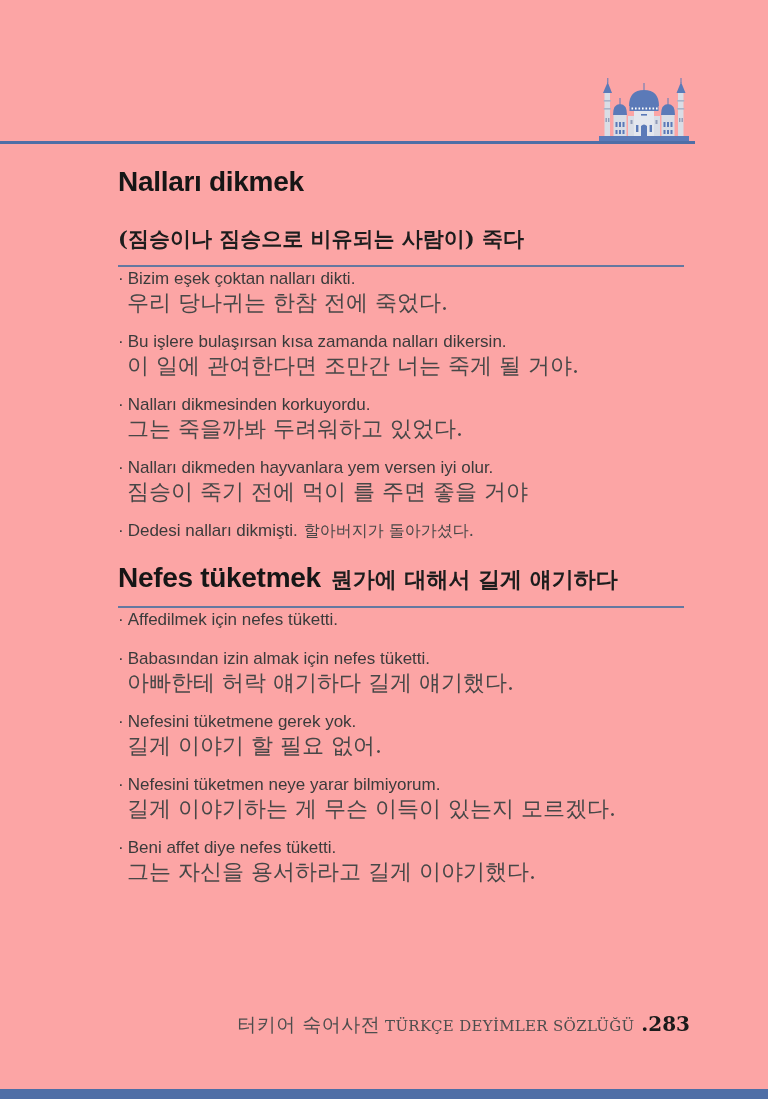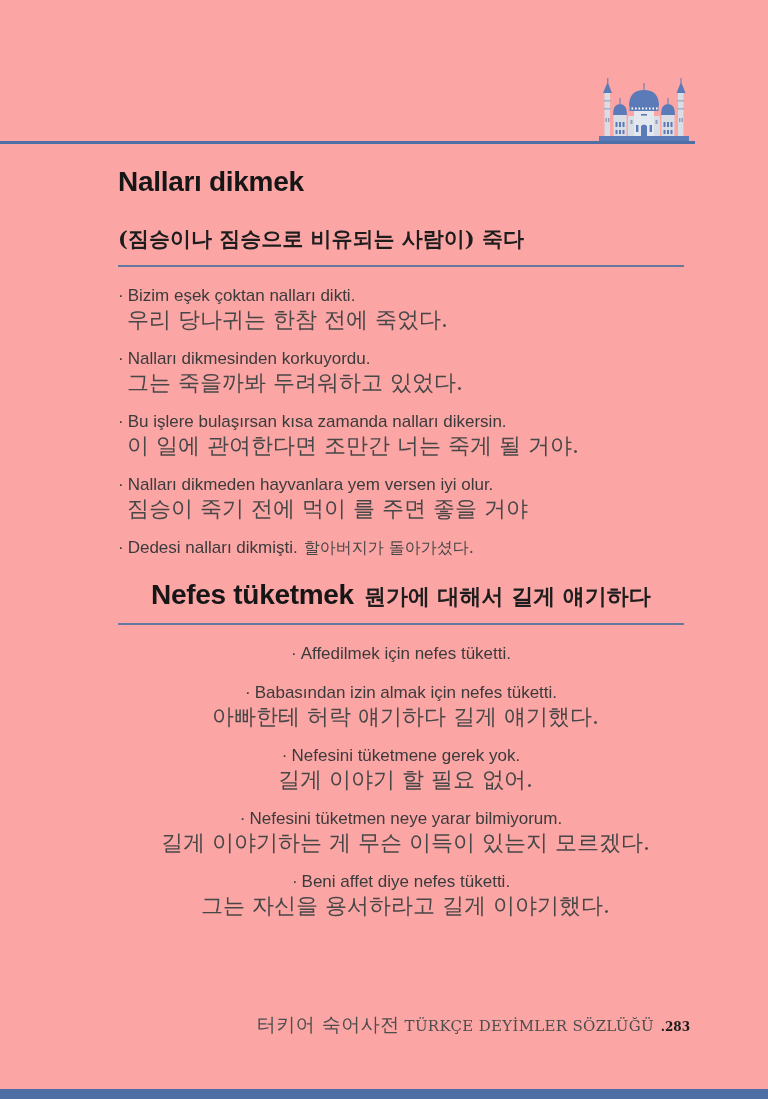--- a/index.html
+++ b/index.html
@@ -3,43 +3,43 @@
 <meta charset="utf-8">
 <style>
   html,body{margin:0;padding:0;background:#ffffff;}
   .page{position:relative;width:768px;height:1099px;background:#fca5a5;overflow:hidden;
         font-family:"Liberation Sans",sans-serif;}
   .top-rule{position:absolute;left:0;top:141px;width:695px;height:3px;background:#4e6ea6;}
   .mosque{position:absolute;left:598px;top:78px;width:92px;height:64px;}
   .bottom-bar{position:absolute;left:0;top:1089px;width:768px;height:10px;background:#4e6ea6;}
   .content{position:absolute;left:118px;top:160px;width:566px;}
   .entry{margin:0;padding:0;}
-  .entry-2{margin-top:19px;text-align:center;}
+  .entry-2{margin-top:19px;}
   h1.headword{margin:6px 0 0 0;font-size:28px;line-height:32px;font-weight:bold;
               color:#161616;letter-spacing:-0.3px;}
   .meaning-block{font-family:"DejaVu Serif","Liberation Serif",serif;font-size:21px;
                  line-height:30px;font-weight:600;color:#1d1d1d;margin-top:26px;}
   .meaning-inline{font-family:"DejaVu Serif","Liberation Serif",serif;font-size:22px;
                   font-weight:600;color:#1d1d1d;margin-left:10px;letter-spacing:0;}
   .sep{margin-top:11px;height:2px;background:#49709f;opacity:.85;}
-  .examples{margin-top:17px;}
+  .examples{}
   .example{margin-bottom:15px;}
   .tr{font-size:17px;line-height:24px;color:#3b3b3b;}
   .bullet{margin-right:4px;color:#3b3b3b;}
   .ko{font-family:"DejaVu Serif","Liberation Serif",serif;font-size:22px;line-height:24px;
       color:#474747;margin-left:9px;}
   .ko-flush{margin-left:-15px;}
   .ko-inline{font-family:"DejaVu Serif","Liberation Serif",serif;font-size:16px;
              color:#474747;margin-left:6px;}
   .footer{position:absolute;top:1014px;right:78px;text-align:right;
           font-family:"DejaVu Serif","Liberation Serif",serif;font-size:15px;
           line-height:20px;color:#4d4d4d;}
   .footer .book-ko{font-size:19px;letter-spacing:0.5px;}
   .footer .book-tr{letter-spacing:0.3px;}
-  .footer .pagenum{font-weight:700;color:#1b1b1b;font-size:12px;margin-left:2px;}
+  .footer .pagenum{font-weight:700;color:#1b1b1b;font-size:20px;margin-left:2px;}
 </style>
 </head>
 <body>
 
 <div class="page">
 
   <div class="mosque">
     <svg width="92" height="64" viewBox="0 0 92 64" xmlns="http://www.w3.org/2000/svg">
 
       <rect x="6.5" y="15" width="5.5" height="43" fill="#d9dde6"></rect>
@@ -114,26 +114,26 @@
       <h1 class="headword">Nalları dikmek</h1>
       <div class="meaning-block">(짐승이나 짐승으로 비유되는 사람이) 죽다</div>
       <div class="sep"></div>
 
       <div class="examples">
         <div class="example">
           <div class="tr"><span class="bullet">·</span><span>Bizim eşek çoktan nalları dikti.</span></div>
           <div class="ko">우리 당나귀는 한참 전에 죽었다.</div>
         </div>
         <div class="example">
+          <div class="tr"><span class="bullet">·</span><span>Bu işlere bulaşırsan kısa zamanda nalları dikersin.</span></div>
+          <div class="ko">이 일에 관여한다면 조만간 너는 죽게 될 거야.</div>
+        </div>
+        <div class="example">
           <div class="tr"><span class="bullet">·</span><span>Nalları dikmesinden korkuyordu.</span></div>
           <div class="ko">그는 죽을까봐 두려워하고 있었다.</div>
-        </div>
-        <div class="example">
-          <div class="tr"><span class="bullet">·</span><span>Bu işlere bulaşırsan kısa zamanda nalları dikersin.</span></div>
-          <div class="ko">이 일에 관여한다면 조만간 너는 죽게 될 거야.</div>
         </div>
         <div class="example">
           <div class="tr"><span class="bullet">·</span><span>Nalları dikmeden hayvanlara yem versen iyi olur.</span></div>
           <div class="ko">짐승이 죽기 전에 먹이 를 주면 좋을 거야</div>
         </div>
         <div class="example">
           <div class="tr"><span class="bullet">·</span><span>Dedesi nalları dikmişti.</span><span class="ko-inline">할아버지가 돌아가셨다.</span></div>
         </div>
       </div>
     </section>

